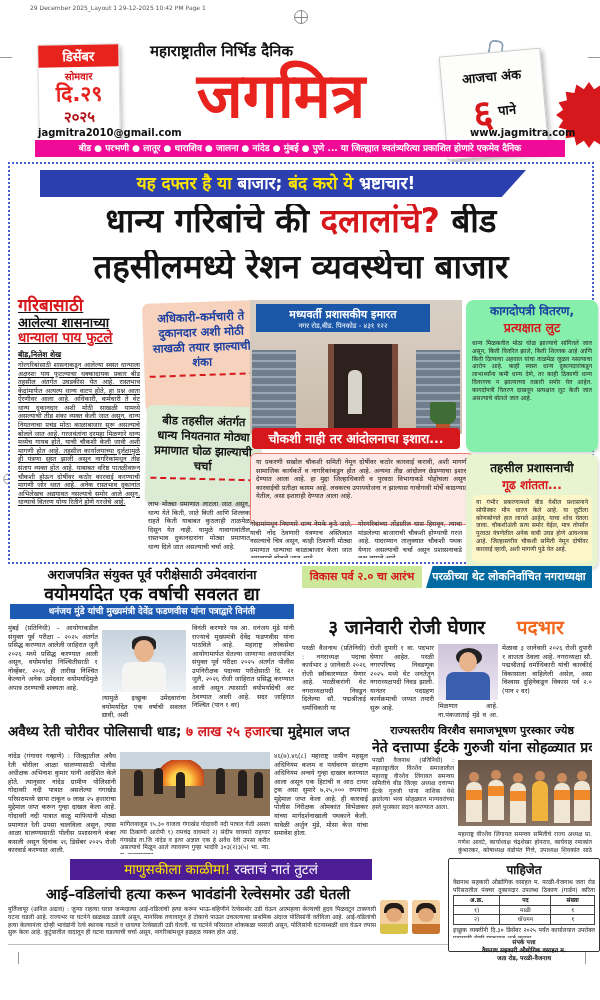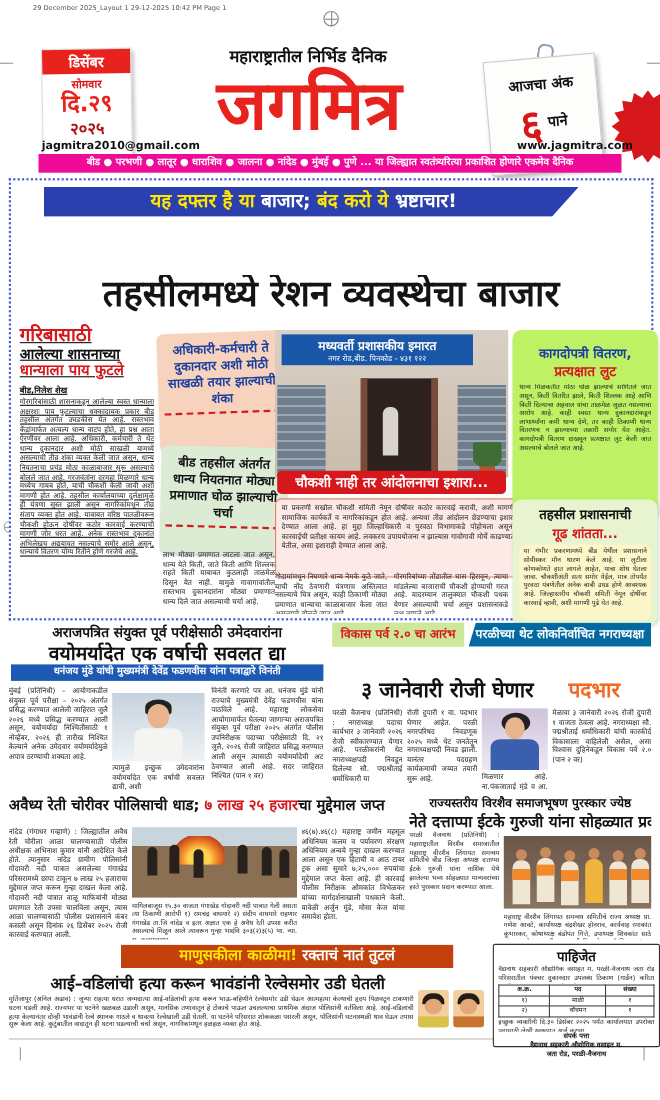--- a/index.html
+++ b/index.html
@@ -19,21 +19,21 @@
   .wht{color:#fff;}
   
   #datecard{left:38px;top:44px;width:80px;height:96px;background:#fff;border:1px solid #ddd;
             box-shadow:2px 3px 4px rgba(0,0,0,.25);transform:rotate(-1deg);text-align:center;}
   #datecard .mon{background:#e8231e;color:#fff;font-weight:900;font-size:13px;padding:2px 0;}
   #datecard .wd{color:#d6171c;font-weight:bold;font-size:10px;margin-top:2px;}
   #datecard .dt{color:#e8231e;font-weight:900;font-size:21px;line-height:1.1;}
   #datecard .yr{color:#b01116;font-weight:900;font-size:15px;}
   #masttitle{left:128px;top:56px;width:306px;height:84px;color:#e8231e;font-weight:900;
              font-size:62px;line-height:80px;text-align:center;overflow:hidden;}
-  #tagline{left:150px;top:40px;width:260px;font-size:15px;font-weight:900;text-align:center;}
+  #tagline{left:150px;top:40px;width:260px;font-size:15px;font-weight:900;text-align:left;}
   #sticky{left:443px;top:52px;width:100px;height:102px;background:#fdfdfb;border:1px solid #ccc;
           box-shadow:2px 3px 5px rgba(0,0,0,.3);transform:rotate(-5deg);text-align:center;}
   #clip{left:488px;top:40px;width:11px;height:20px;border:2px solid #8fa3b8;border-bottom:none;
         border-radius:6px 6px 0 0;transform:rotate(8deg);}
   #star{left:556px;top:82px;width:66px;height:66px;background:#d6171c;color:#fff;text-align:right;
     clip-path:polygon(100% 50%,89.2% 57.8%,96.2% 69.1%,83.3% 72.2%,85.4% 85.4%,72.2% 83.3%,69.1% 96.2%,57.8% 89.2%,50% 100%,42.2% 89.2%,30.9% 96.2%,27.8% 83.3%,14.6% 85.4%,16.7% 72.2%,3.8% 69.1%,10.8% 57.8%,0% 50%,10.8% 42.2%,3.8% 30.9%,16.7% 27.8%,14.6% 14.6%,27.8% 16.7%,30.9% 3.8%,42.2% 10.8%,50% 0%,57.8% 10.8%,69.1% 3.8%,72.2% 16.7%,85.4% 14.6%,83.3% 27.8%,96.2% 30.9%,89.2% 42.2%);}
   #strip{left:35px;top:140px;width:530px;height:17px;background:#ef0b98;color:#fff;
          font-size:9px;font-weight:bold;line-height:17px;text-align:center;}
   
   #lead{left:8px;top:162px;width:582px;height:398px;border:2px dotted #4a5fd0;background:#fff;}
@@ -55,21 +55,21 @@
   .lattice{position:absolute;top:50px;width:44px;height:84px;
      background:repeating-linear-gradient(0deg,#9aa7b5 0 2px,#6f7d8c 2px 8px),repeating-linear-gradient(90deg,rgba(255,255,255,.5) 0 2px,transparent 2px 8px);}
   #person{position:absolute;left:98px;top:70px;width:14px;height:44px;background:#d8d4cc;border-radius:6px 6px 0 0;}
   #person:before{content:"";}
   #plant{position:absolute;right:6px;bottom:2px;width:26px;height:30px;background:radial-gradient(circle at 50% 30%,#3f6d35 0 60%,transparent 61%);}
   #pot{position:absolute;right:12px;bottom:0;width:14px;height:10px;background:#b5552e;}
   #alert{left:242px;top:264px;width:208px;height:21px;background:#d6171c;color:#fff;border-radius:4px;
          font-size:12.5px;font-weight:900;line-height:21px;text-align:center;}
   #alertbody{left:240px;top:289px;width:212px;height:62px;background:#fdeae6;border:1px solid #e87d6f;
              border-radius:6px;padding:4px 5px;}
-  #ybox{left:456px;top:136px;width:120px;height:148px;background:#bef264;border-radius:8px;padding:12px 6px;
+  #ybox{left:456px;top:136px;width:120px;height:148px;background:#86efac;border-radius:8px;padding:2px 6px;
         box-shadow:1px 2px 3px rgba(0,0,0,.15);}
   #gbox2{left:456px;top:290px;width:120px;height:104px;background:#e7f4cf;border-radius:8px;padding:5px 6px;
         box-shadow:1px 2px 3px rgba(0,0,0,.15);}
   #gbox2 .inner{background:#fdf6c9;border-radius:6px;padding:3px 4px;margin-top:2px;height:62px;overflow:hidden;}
   
   #a2h1{left:8px;top:566px;width:288px;font-size:12.5px;}
   #a2h2{left:8px;top:581px;width:288px;font-size:17.5px;}
   #a2bar{left:10px;top:604px;width:284px;height:15px;background:#1d5ab4;color:#fff;font-size:9px;
          font-weight:bold;line-height:15px;text-align:center;}
   #manphoto{left:102px;top:630px;width:84px;height:62px;background:linear-gradient(#c6d2de,#eef2f5);overflow:hidden;}
@@ -90,22 +90,22 @@
   #fire{position:absolute;left:38px;top:8px;width:46px;height:26px;
      background:radial-gradient(ellipse at 50% 80%,#ffd34d 0 30%,#f08a2a 50%,#c2441c 75%,transparent 78%);}
   .fig{position:absolute;width:9px;height:26px;background:#27201c;border-radius:5px 5px 0 0;}
   #awardphoto{left:458px;top:760px;width:134px;height:66px;background:linear-gradient(#6a5648,#8a7462);overflow:hidden;}
   .afig{position:absolute;width:16px;height:40px;background:#efe6d4;border-radius:7px 7px 0 0;}
   .sash{position:absolute;width:16px;height:10px;background:#f08a2a;}
   .ahead{position:absolute;width:10px;height:10px;border-radius:50%;background:#c98b5e;top:-10px;left:3px;}
   #a5h1{left:372px;top:722px;width:220px;font-size:11px;}
   #a5h2{left:372px;top:737px;width:220px;font-size:14px;}
   
-  #blackbar{left:70px;top:859px;width:302px;height:21px;background:#c2410c;font-size:13.5px;
-            font-weight:700;line-height:21px;text-align:center;margin-left:40px;}
+  #blackbar{left:70px;top:859px;width:302px;height:21px;background:#4c1d95;font-size:13.5px;
+            font-weight:400;line-height:21px;text-align:center;}
   #a6h{left:8px;top:883px;width:380px;font-size:14.5px;}
   #a6body{left:8px;top:905px;width:368px;height:34px;}
   .face{position:absolute;width:28px;height:34px;border-radius:3px;overflow:hidden;background:#f3cf9f;}
   .face .fh{position:absolute;left:4px;top:3px;width:20px;height:10px;border-radius:8px 8px 0 0;background:#241c18;}
   .face .ff{position:absolute;left:6px;top:8px;width:16px;height:14px;border-radius:50%;background:#e3a877;}
   .face .fb{position:absolute;left:0;bottom:0;width:100%;height:10px;background:#d8c24a;}
   #classified{left:448px;top:858px;width:142px;height:88px;border:1.5px solid #333;border-radius:2px;
               background:#fff;padding:2px 4px;}
   #classified table{width:100%;border-collapse:collapse;margin:1px 0;}
   #classified td,#classified th{border:0.8px solid #444;font-size:5.8px;padding:0 2px;text-align:center;line-height:1.5;}
@@ -147,20 +147,23 @@
     <div class="b" style="font-size:8px;margin-top:16px;">किंमत</div>
     <div class="x" style="font-size:17px;">३/-</div>
   </div>
   <div class="abs b" style="left:470px;top:127px;font-size:10px;">www.jagmitra.com</div>
 
   <div class="abs nw" id="strip">बीड ● परभणी ● लातूर ● धाराशिव ● जालना ● नांदेड ● मुंबई ● पुणे ... या जिल्ह्यात स्वतंत्र्यरित्या प्रकाशित होणारे एकमेव दैनिक</div>
 
   <div class="abs" id="lead">
     <div class="abs nw" id="ribbon">
       <span class="yel">यह दफ्तर है या </span><span class="wht">बाजार; </span><span class="yel">बंद करो ये </span><span class="wht">भ्रष्टाचार!</span>
+    </div>
+    <div class="abs hl nw" style="top:40px;">
+      <span>धान्य गरिबांचे की </span><span class="red">दलालांचे?</span><span> बीड</span>
     </div>
     <div class="abs hl nw" style="top:86px;">तहसीलमध्ये रेशन व्यवस्थेचा बाजार</div>
 
     <div class="abs" style="left:8px;top:132px;width:122px;text-decoration:underline;">
       <div class="kick red" style="font-size:17px;">गरिबासाठी</div>
       <div class="kick" style="font-size:13px;">आलेल्या शासनाच्या</div>
       <div class="kick red" style="font-size:13.5px;">धान्याला पाय फुटले</div>
       <div class="b" style="font-size:7.5px;margin:3px 0 2px;">बीड,निलेश शेख</div>
       <div class="tiny" style="height:180px;">गोरगरिबांसाठी शासनाकडून आलेल्या स्वस्त धान्याला अक्षरशः पाय फुटल्याचा धक्कादायक प्रकार बीड तहसील अंतर्गत उघडकीस येत आहे. रास्तभाव केंद्रांमार्फत अत्यल्प धान्य वाटप होते, हा प्रश्न आता ऐरणीवर आला आहे. अधिकारी, कर्मचारी ते थेट धान्य दुकानदार अशी मोठी साखळी यामध्ये असल्याची तीव्र शंका व्यक्त केली जात असून, धान्य नियतनाचा प्रचंड मोठा काळाबाजार सुरू असल्याचे बोलले जात आहे. गरजवंतांना दरमहा मिळणारे धान्य मध्येच गायब होते, याची चौकशी केली जावी अशी मागणी होत आहे. तहसील कार्यालयाच्या दुर्लक्षामुळे ही यंत्रणा सुस्त झाली असून नागरिकांमधून तीव्र संताप व्यक्त होत आहे. याबाबत वरिष्ठ पातळीवरून चौकशी होऊन दोषींवर कठोर कारवाई करण्याची मागणी जोर धरत आहे. अनेक रास्तभाव दुकानांत अभिलेखच अद्ययावत नसल्याचे समोर आले असून, धान्याचे वितरण योग्य रितीने होणे गरजेचे आहे.</div>
     </div>

